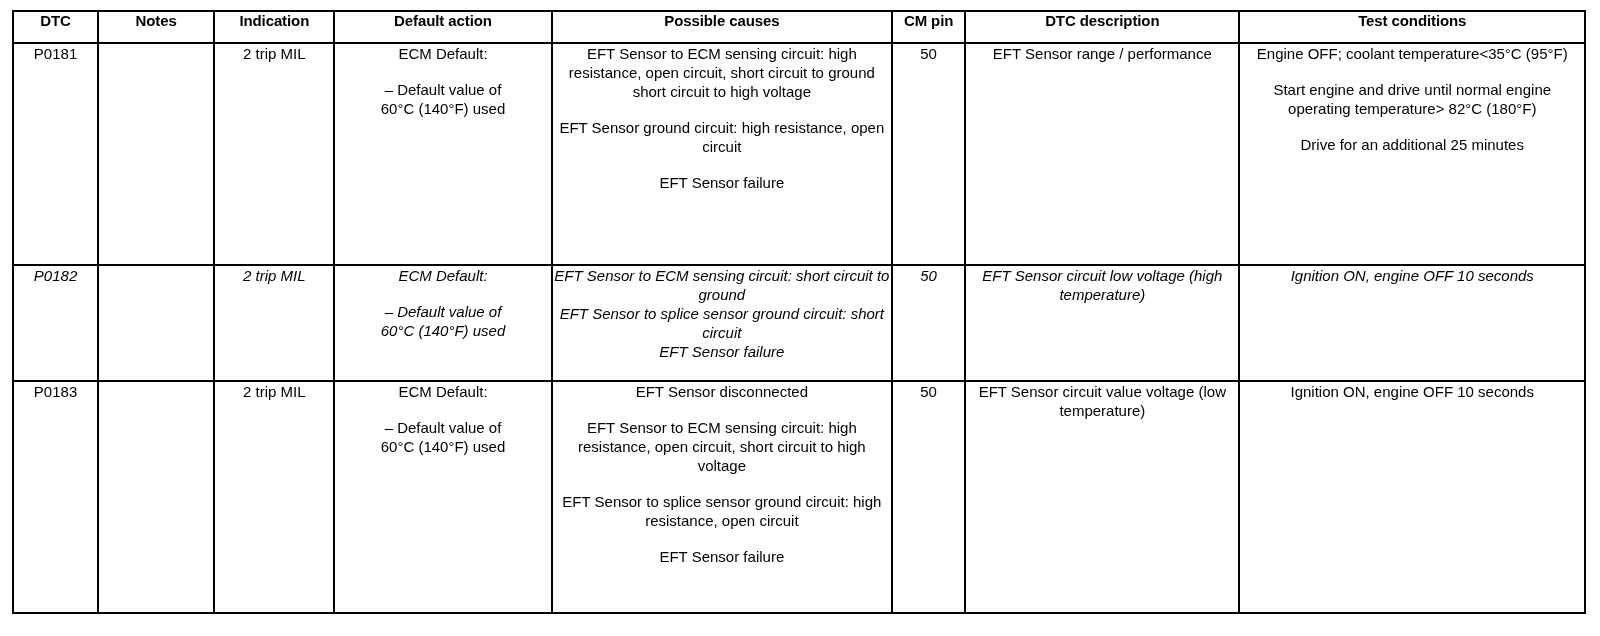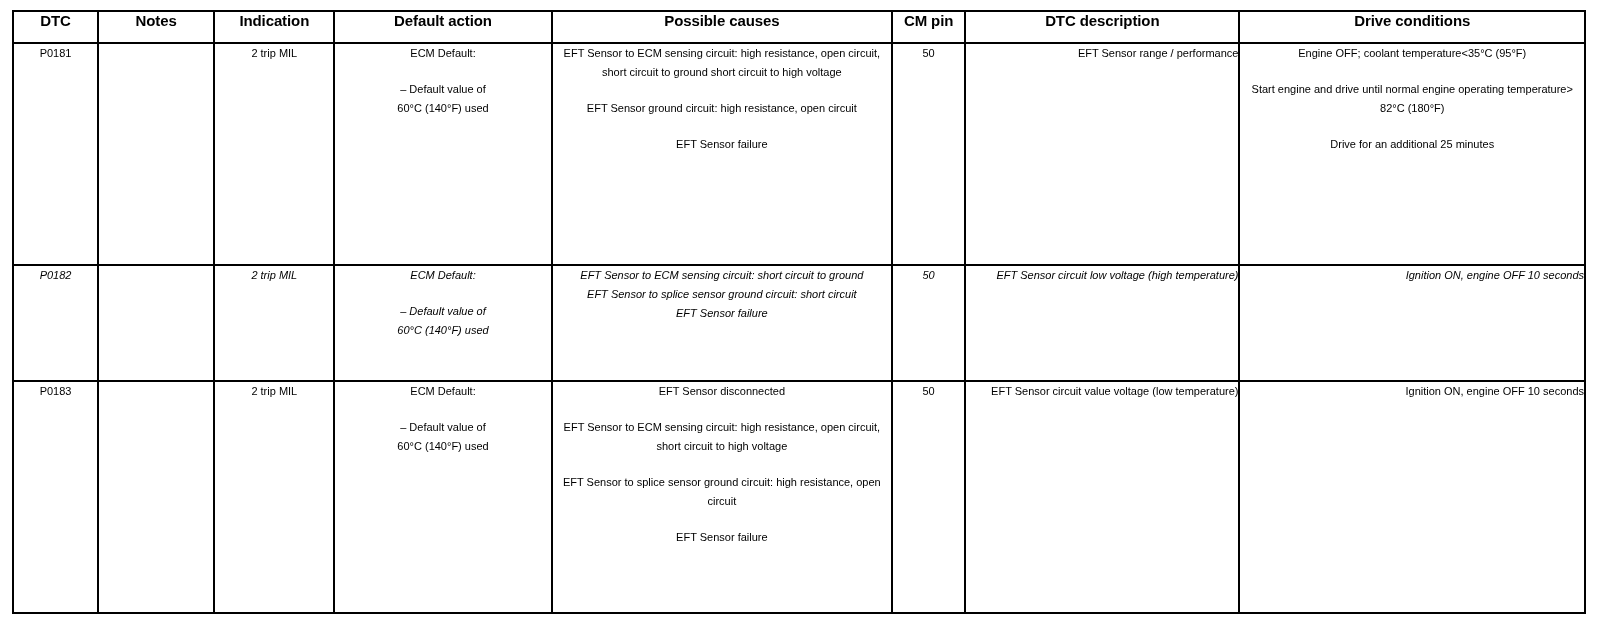--- a/index.html
+++ b/index.html
@@ -54,28 +54,28 @@
   col.c-dtc   { width: 85px; }
   col.c-notes { width: 116px; }
   col.c-ind   { width: 120px; }
   col.c-def   { width: 217px; }
   col.c-cause { width: 340px; }
   col.c-pin   { width: 73px; }
   col.c-desc  { width: 274px; }
   col.c-test  { width: 345px; }
 
   
-  td { font-size: 11px; line-height: 19px; }
+  td { font-size: 15px; line-height: 19px; }
 
   td.mid-center {
     text-align: center;
     vertical-align: middle;
   }
   td.mid-left {
-    text-align: right;
+    text-align: center;
     vertical-align: middle;
     padding-left: 12px;
     padding-right: 8px;
   }
   td.top-left {
     text-align: center;
     vertical-align: top;
     padding-left: 12px;
     padding-right: 8px;
   }
@@ -116,21 +116,21 @@
 
     <thead>
       <tr>
         <th class="h-center">DTC</th>
         <th class="h-center">Notes</th>
         <th class="h-center">Indication</th>
         <th class="h-left">Default action</th>
         <th class="h-left">Possible causes</th>
         <th class="h-center">CM pin</th>
         <th class="h-left">DTC description</th>
-        <th class="h-left">Drive conditions</th>
+        <th class="h-left">Test conditions</th>
       </tr>
     </thead>
 
     <tbody>
 
       <tr class="row-1">
         <td class="mid-center">P0181</td>
         <td class="mid-center"></td>
         <td class="mid-center">2 trip MIL</td>
 

